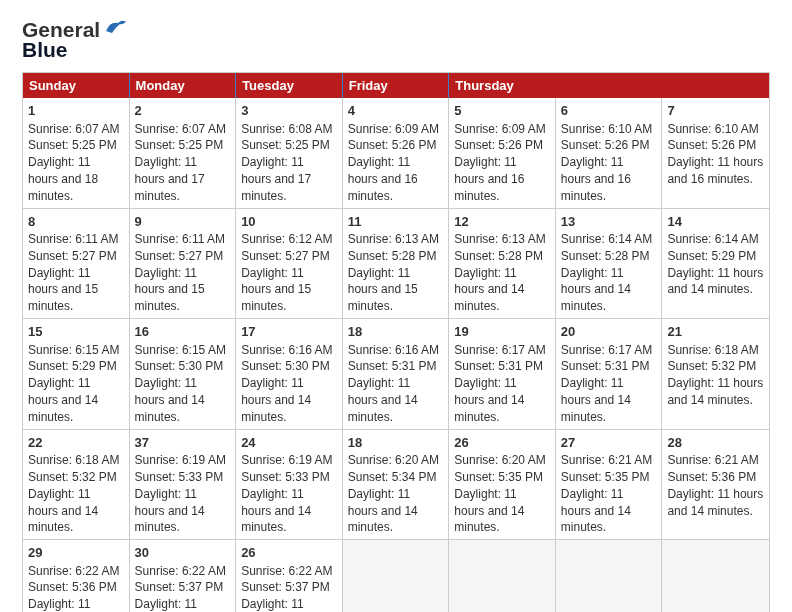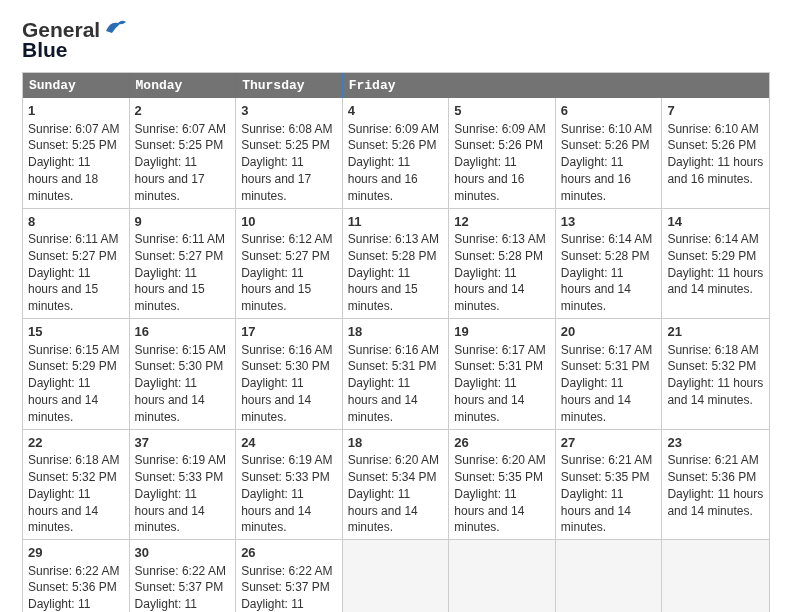--- a/index.html
+++ b/index.html
@@ -44,22 +44,21 @@
     }
     .calendar {
       flex: 1;
       display: flex;
       flex-direction: column;
       border: 1px solid #ccc;
     }
     .cal-header {
       display: grid;
       grid-template-columns: repeat(7, 1fr);
-      background: #737373;
-      font-family: Liberation Mono, monospace;
+      background: #b91c1c;
     }
     .cal-header-cell {
       color: #fff;
       font-weight: bold;
       font-size: 13px;
       padding: 5px 6px;
       border-right: 1px solid #3a7dc5;
     }
     .cal-header-cell:last-child { border-right: none; }
     .cal-body {
@@ -114,22 +113,23 @@
     <div class="title-block">
       <h1></h1>
       <h2></h2>
     </div>
   </div>
 
   <div class="calendar">
     <div class="cal-header">
       <div class="cal-header-cell">Sunday</div>
       <div class="cal-header-cell">Monday</div>
+      <div class="cal-header-cell">Tuesday</div>
+      <div class="cal-header-cell">Friday</div>
       <div class="cal-header-cell">Thursday</div>
-      <div class="cal-header-cell">Friday</div>
     </div>
     <div class="cal-body" id="cal-body">
     <div class="cal-week">
           <div class="cal-cell">
         <span class="day-num">1</span>
         <span class="info">Sunrise: 6:07 AM<br>Sunset: 5:25 PM<br>Daylight: 11 hours and 18 minutes.</span>
       </div>
           <div class="cal-cell">
         <span class="day-num">2</span>
         <span class="info">Sunrise: 6:07 AM<br>Sunset: 5:25 PM<br>Daylight: 11 hours and 17 minutes.</span>
@@ -234,21 +234,21 @@
       </div>
           <div class="cal-cell">
         <span class="day-num">26</span>
         <span class="info">Sunrise: 6:20 AM<br>Sunset: 5:35 PM<br>Daylight: 11 hours and 14 minutes.</span>
       </div>
           <div class="cal-cell">
         <span class="day-num">27</span>
         <span class="info">Sunrise: 6:21 AM<br>Sunset: 5:35 PM<br>Daylight: 11 hours and 14 minutes.</span>
       </div>
           <div class="cal-cell">
-        <span class="day-num">23</span>
+        <span class="day-num">28</span>
         <span class="info">Sunrise: 6:21 AM<br>Sunset: 5:36 PM<br>Daylight: 11 hours and 14 minutes.</span>
       </div>
         </div>
         <div class="cal-week">
           <div class="cal-cell">
         <span class="day-num">29</span>
         <span class="info">Sunrise: 6:22 AM<br>Sunset: 5:36 PM<br>Daylight: 11 hours and 14 minutes.</span>
       </div>
           <div class="cal-cell">
         <span class="day-num">30</span>

